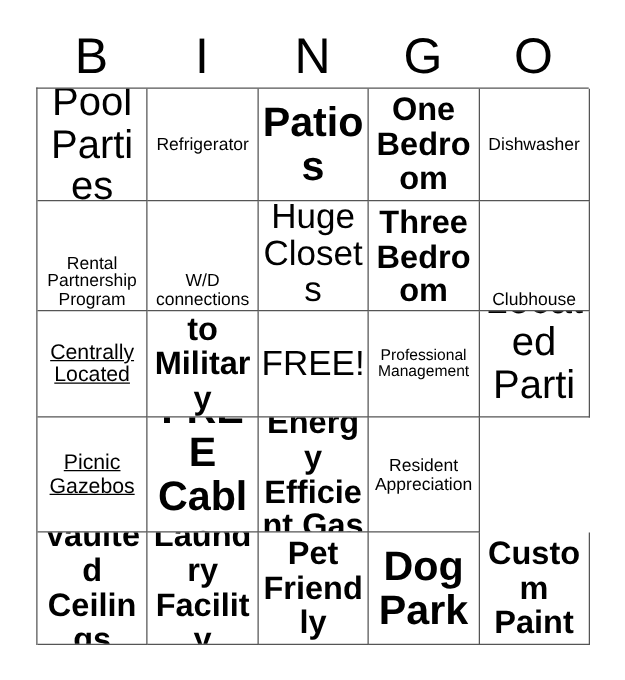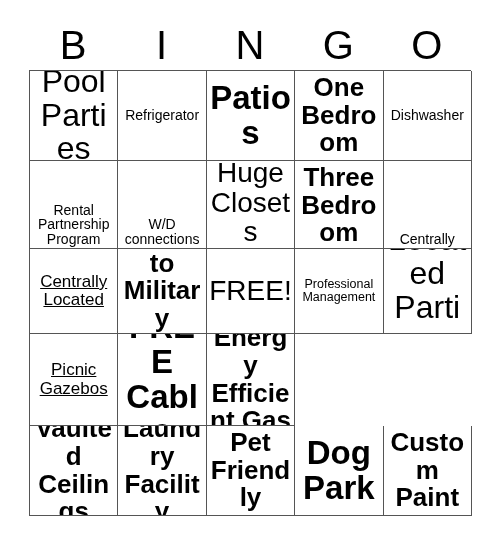--- a/index.html
+++ b/index.html
@@ -138,21 +138,21 @@
       <div class="cell fs-xs">
           <span class="cell-text">W/D connections</span>
         </div>
       <div class="cell fs-xl">
           <span class="cell-text">Huge Closets</span>
         </div>
       <div class="cell fs-md">
           <span class="cell-text">Three Bedroom</span>
         </div>
       <div class="cell fs-xs">
-          <span class="cell-text">Centrally</span>
+          <span class="cell-text">Clubhouse</span>
         </div>
     </div>
 
     <div class="grid-row row-h-3">
       <div class="cell fs-sm">
           <span class="cell-text">Centrally Located</span>
         </div>
       <div class="cell fs-md">
           <span class="cell-text">Close to Military Bases</span>
         </div>
@@ -170,20 +170,23 @@
     <div class="grid-row row-h-4">
       <div class="cell fs-sm">
           <span class="cell-text">Picnic Gazebos</span>
         </div>
       <div class="cell fs-xxl">
           <span class="cell-text">FREE Cable</span>
         </div>
       <div class="cell fs-md">
           <span class="cell-text">Energy Efficient Gas</span>
         </div>
+      <div class="cell fs-xs">
+          <span class="cell-text">Resident Appreciation</span>
+        </div>
     </div>
 
     <div class="grid-row row-h-5">
       <div class="cell fs-md">
           <span class="cell-text">Vaulted Ceilings</span>
         </div>
       <div class="cell fs-md">
           <span class="cell-text">Laundry Facility</span>
         </div>
       <div class="cell fs-md">

